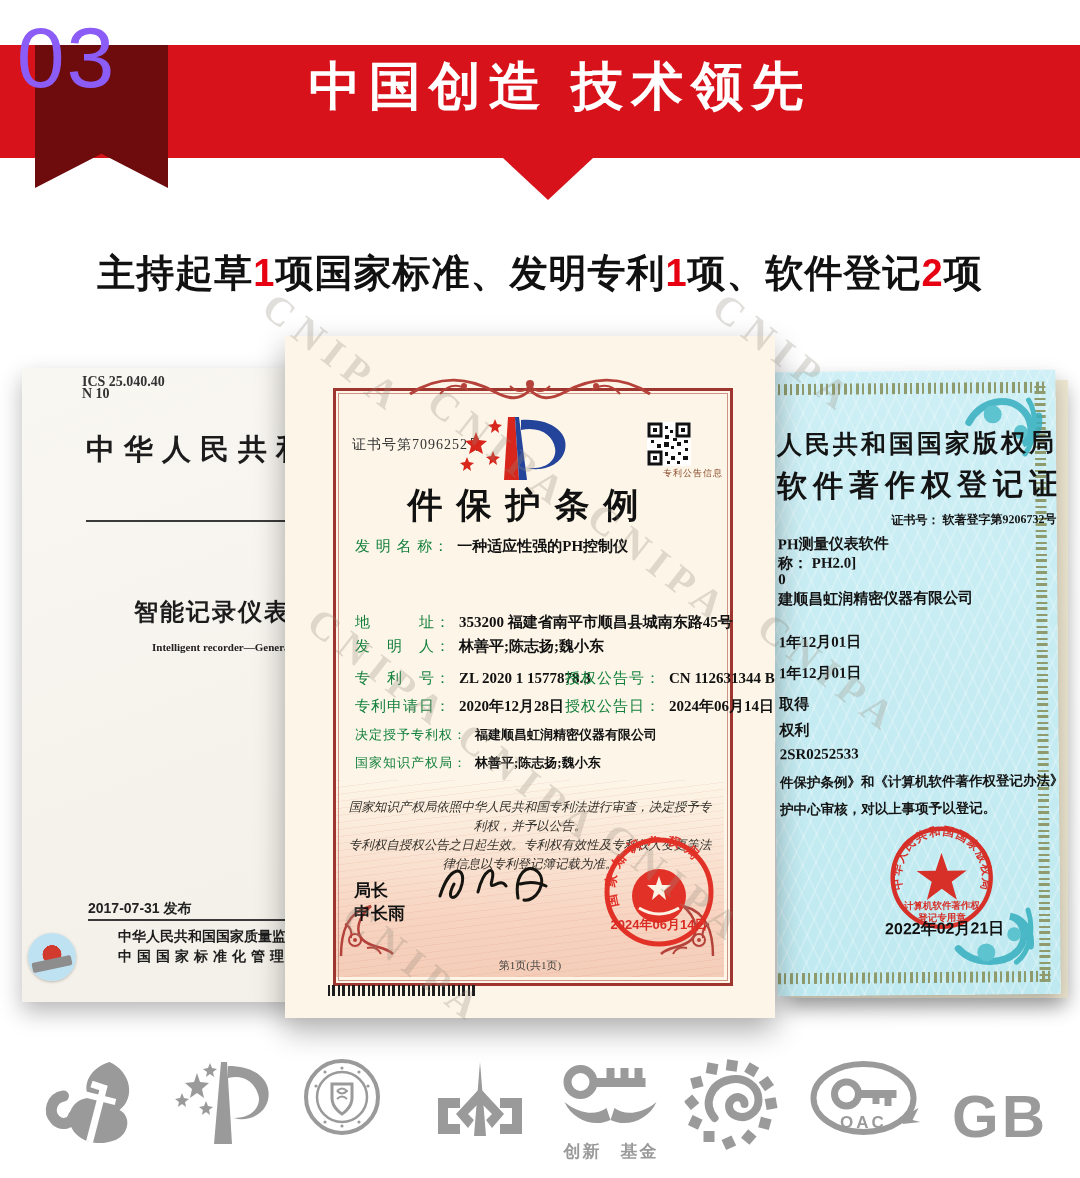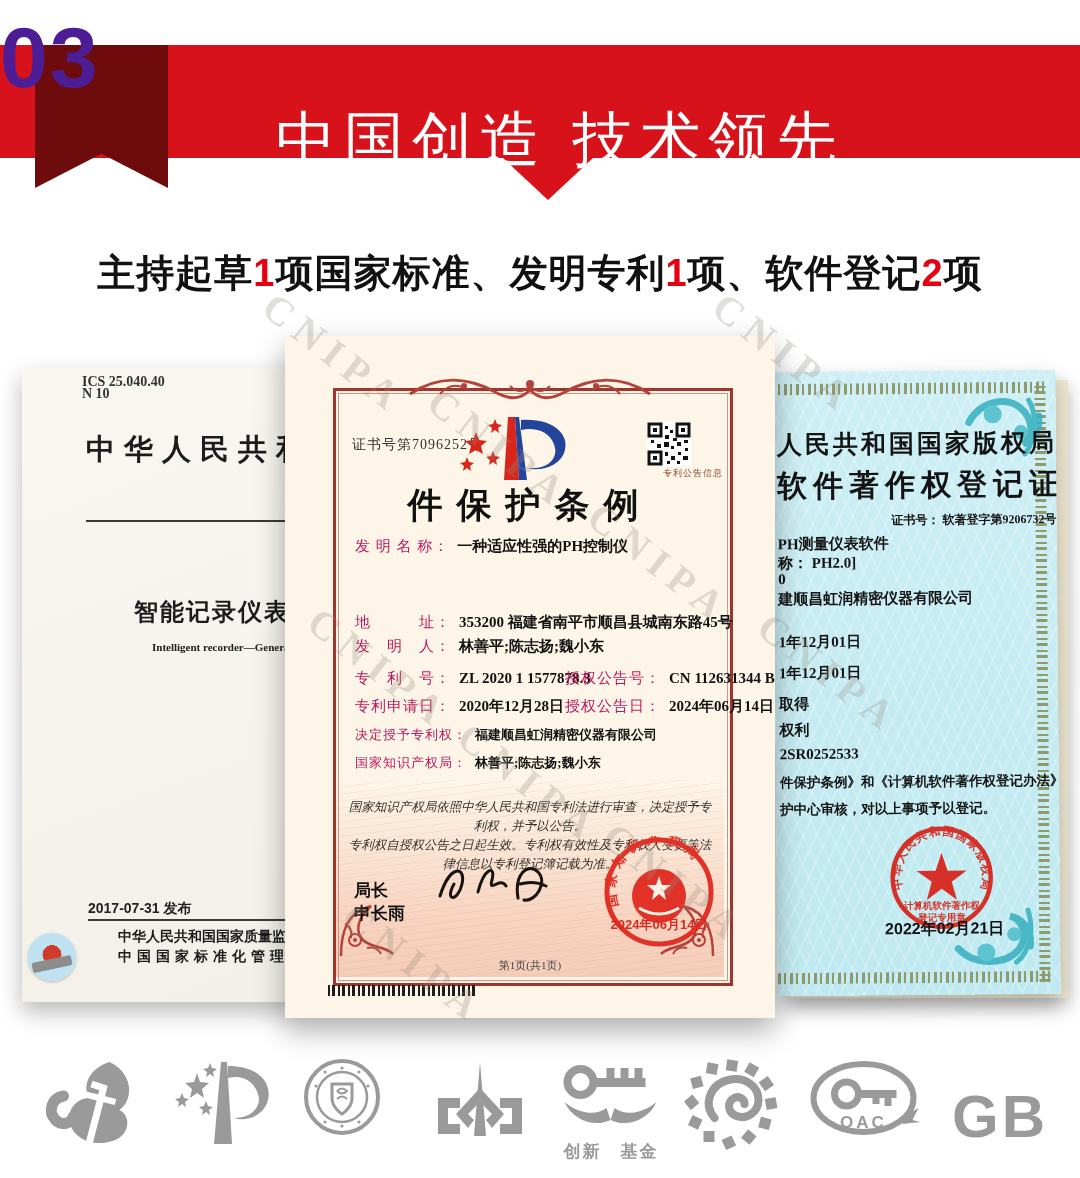--- a/index.html
+++ b/index.html
@@ -1,27 +1,27 @@
 <!DOCTYPE html>
 <html><head>
 <meta charset="utf-8">
 <style>
   html,body{margin:0;padding:0;background:#ffffff;}
   .stage{position:relative;width:1080px;height:1178px;margin:0 auto;background:#ffffff;overflow:hidden;
          font-family:"Liberation Sans",sans-serif;}
   
   .banner{position:absolute;left:0;top:45px;width:1080px;height:113px;background:#d8121a;}
   .banner-title{position:absolute;left:240px;top:52px;width:640px;text-align:center;color:#ffffff;
-                font-size:60px;font-weight:400;letter-spacing:8px;white-space:nowrap;margin-top:48px;}
+                font-size:52px;font-weight:700;letter-spacing:8px;white-space:nowrap;}
   .banner-notch{position:absolute;left:503px;top:158px;width:0;height:0;
                 border-left:45px solid transparent;border-right:45px solid transparent;border-top:42px solid #d8121a;}
   .ribbon{position:absolute;left:35px;top:45px;width:133px;height:143px;background:#6e0b0d;
           clip-path:polygon(0 0,100% 0,100% 100%,50% 76%,0 100%);}
-  .ribbon-num{position:absolute;left:0;top:8px;width:133px;text-align:left;color:#4c1d95;
-              font-size:86px;font-weight:700;letter-spacing:2px;}
+  .ribbon-num{position:absolute;left:0;top:8px;width:133px;text-align:center;color:#8b5cf6;
+              font-size:86px;font-weight:400;letter-spacing:2px;}
   
   .subtitle{position:absolute;left:0;top:248px;width:1080px;text-align:center;font-size:38px;font-weight:800;
             color:#111111;letter-spacing:1px;white-space:nowrap;}
   .subtitle .num{color:#e60012;}
   
   .wm{position:absolute;z-index:6;font-family:"Liberation Serif",serif;font-weight:700;font-size:40px;
       letter-spacing:9px;color:rgba(148,140,126,0.28);transform:rotate(38deg);pointer-events:none;white-space:nowrap;}
   
   .gb-cert{position:absolute;left:22px;top:368px;width:275px;height:634px;background:linear-gradient(160deg,#f9f7f2,#f3f0e9);
            box-shadow:0 10px 22px rgba(0,0,0,0.28);z-index:2;overflow:hidden;}
@@ -54,21 +54,21 @@
            background:repeating-linear-gradient(173deg,rgba(205,120,100,0.10) 0 1px,rgba(0,0,0,0) 1px 7px),
                       linear-gradient(180deg,rgba(248,216,200,0) 0%,rgba(246,206,186,0.85) 70%,#f4cdb8 100%);}
   .pt-certno{position:absolute;left:67px;top:100px;font-family:"Liberation Serif",serif;font-size:14px;color:#333;
              letter-spacing:1px;}
   .pt-title{position:absolute;left:45px;top:146px;width:400px;text-align:center;font-family:"Liberation Serif",serif;
             font-size:35px;font-weight:800;letter-spacing:14px;color:#111;white-space:nowrap;}
   .pt-qr-caption{position:absolute;left:348px;top:131px;width:90px;text-align:right;font-size:9px;color:#8a4a2a;
                  letter-spacing:1px;}
   .p-row{position:absolute;left:70px;width:372px;font-family:"Liberation Serif",serif;font-size:15px;color:#222;
          white-space:nowrap;}
-  .p-label{color:#be185d;margin-right:8px;letter-spacing:1px;}
+  .p-label{color:#15803d;margin-right:8px;letter-spacing:1px;}
   .p-value{color:#111;font-weight:700;}
   .p-col2{position:absolute;left:210px;top:0;}
   .p-small{font-size:13px;}
   .pt-legal{position:absolute;left:60px;top:462px;width:370px;text-align:center;font-family:"Liberation Serif",serif;
             font-style:italic;font-size:12.5px;line-height:19px;color:#33302a;}
   .pt-director{position:absolute;left:69px;top:543px;font-size:17px;font-weight:800;color:#111;line-height:23px;
                white-space:pre-line;}
   .pt-sign{position:absolute;left:145px;top:518px;}
   .pt-seal{position:absolute;left:318px;top:500px;width:112px;height:112px;}
   .pt-seal-date{position:absolute;left:318px;top:580px;width:112px;text-align:center;color:#d92b23;font-size:13px;

